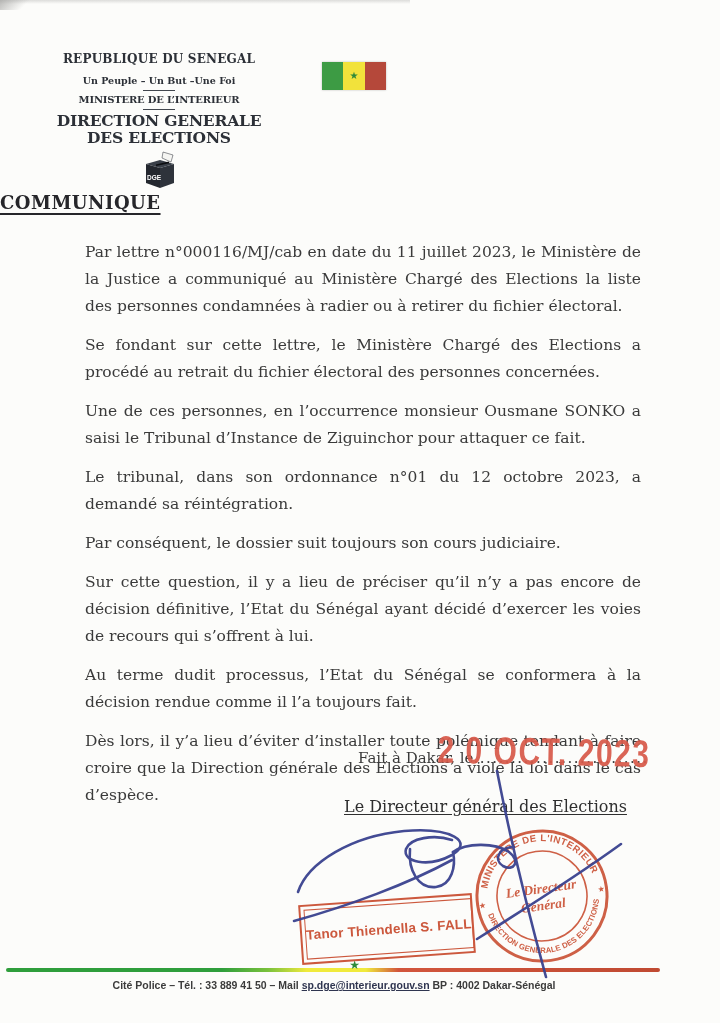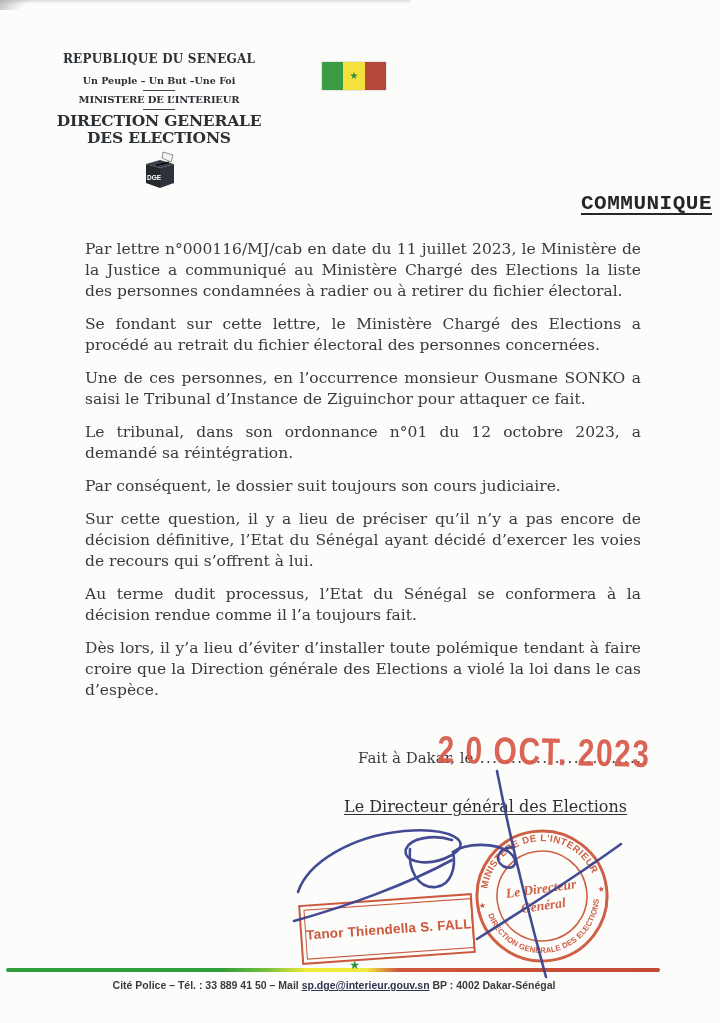--- a/index.html
+++ b/index.html
@@ -28,27 +28,27 @@
     display:flex; box-shadow:0 0 2px rgba(0,0,0,.25); }
   .flag .band { flex:1; position:relative; }
   .band.green  { background:#3d9b44; }
   .band.yellow { background:#f2e23b; }
   .band.red    { background:#b5483a; }
   .flag-star { position:absolute; left:50%; top:50%; transform:translate(-50%,-52%);
     color:#2f8a3a; font-size:10px; line-height:10px; }
 
   
   .doc-title { position:absolute; top:192px; left:0; width:712px; margin:0;
-    text-align:right; font-size:21px; font-weight:bold; letter-spacing:.5px;
+    text-align:left; font-size:18px; font-weight:bold; letter-spacing:.5px;
     color:#26262a; text-decoration:underline; text-decoration-thickness:2px;
-    text-underline-offset:4px;font-family:Liberation Mono, monospace; }
+    text-underline-offset:4px; }
 
   
   .body { position:absolute; left:85px; top:239px; width:556px;
-    font-size:15.5px; line-height:21px; text-align:justify; color:#3a3a3a; }
+    font-size:15.5px; line-height:27px; text-align:justify; color:#3a3a3a; }
   .body p { margin:0 0 12px 0; }
 
   
   .dateline { position:absolute; left:358px; top:749px; width:290px;
     font-size:15px; color:#3a3a3a; white-space:nowrap; overflow:hidden; }
   .dateline .dots { letter-spacing:1.5px; }
   .date-stamp { position:absolute; left:438px; top:728px; z-index:4;
     font-family:"Liberation Sans", sans-serif; font-weight:bold; font-size:30px;
     letter-spacing:1.5px; color:#d85a4a; white-space:nowrap; opacity:.93;
     transform:rotate(1.2deg) scaleY(1.28); transform-origin:left top; }

